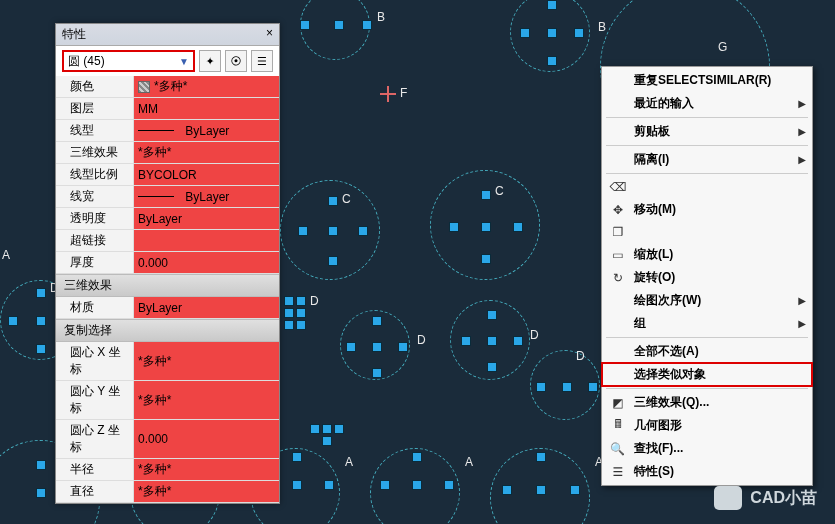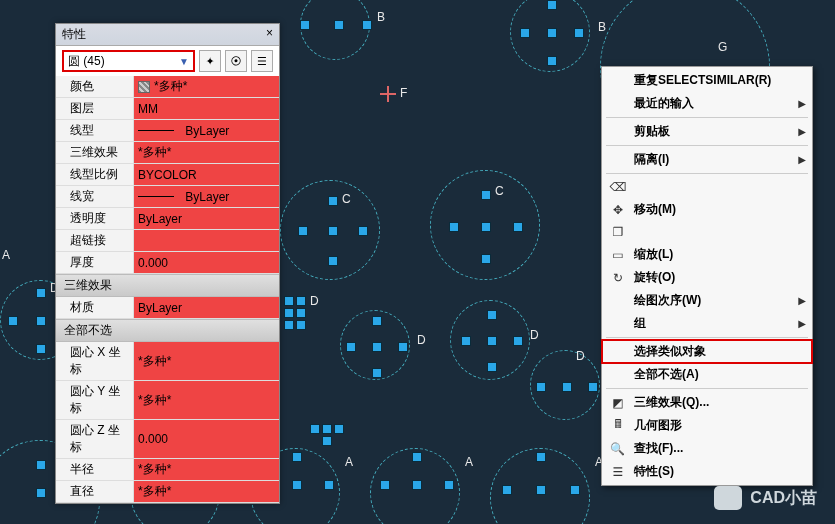--- a/index.html
+++ b/index.html
@@ -307,21 +307,21 @@
       <div class="k">厚度</div>
       <div class="v">0.000</div>
     </div>
 
   <div class="section-h">三维效果</div>
   <div class="row">
       <div class="k">材质</div>
       <div class="v">ByLayer</div>
     </div>
 
-  <div class="section-h">全部不选</div>
+  <div class="section-h">复制选择</div>
   <div class="row">
       <div class="k">圆心 X 坐标</div>
       <div class="v">*多种*</div>
     </div>
   <div class="row">
       <div class="k">圆心 Y 坐标</div>
       <div class="v">*多种*</div>
     </div>
   <div class="row">
       <div class="k">圆心 Z 坐标</div>
@@ -382,27 +382,27 @@
       <span class="ico"></span>
       <span class="txt">绘图次序(W)</span>
       <span class="arrow">▶</span>
     </div>
   <div class="ci">
       <span class="ico"></span>
       <span class="txt">组</span>
       <span class="arrow">▶</span>
     </div>
   <hr>
+  <div class="ci">
+      <span class="ico"></span>
+      <span class="txt">全部不选(A)</span>
+    </div>
   <div class="ci hl">
       <span class="ico"></span>
       <span class="txt">选择类似对象</span>
-    </div>
-  <div class="ci">
-      <span class="ico"></span>
-      <span class="txt">全部不选(A)</span>
     </div>
   <hr>
   <div class="ci">
       <span class="ico">◩</span>
       <span class="txt">三维效果(Q)...</span>
     </div>
   <div class="ci">
       <span class="ico">🖩</span>
       <span class="txt">几何图形</span>
     </div>

